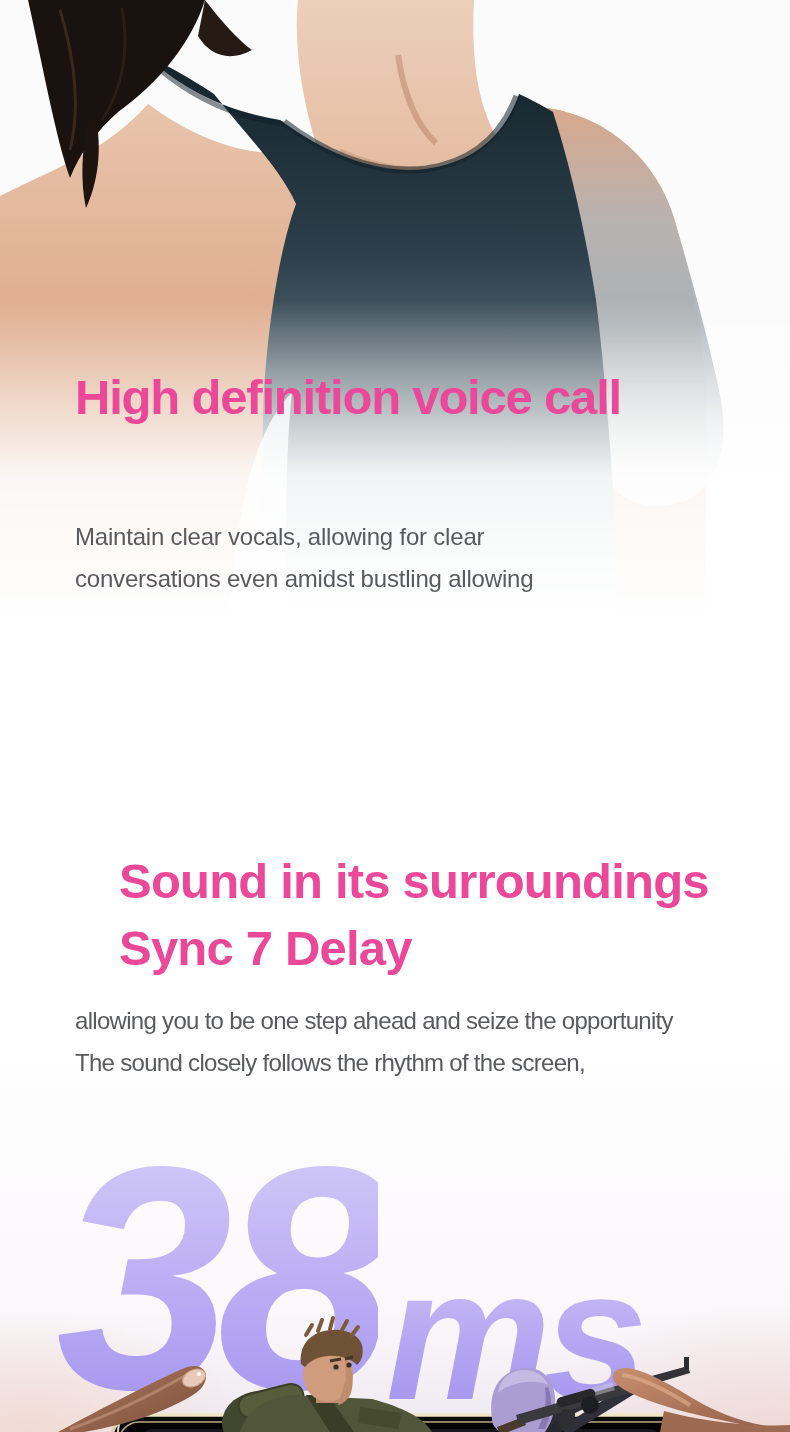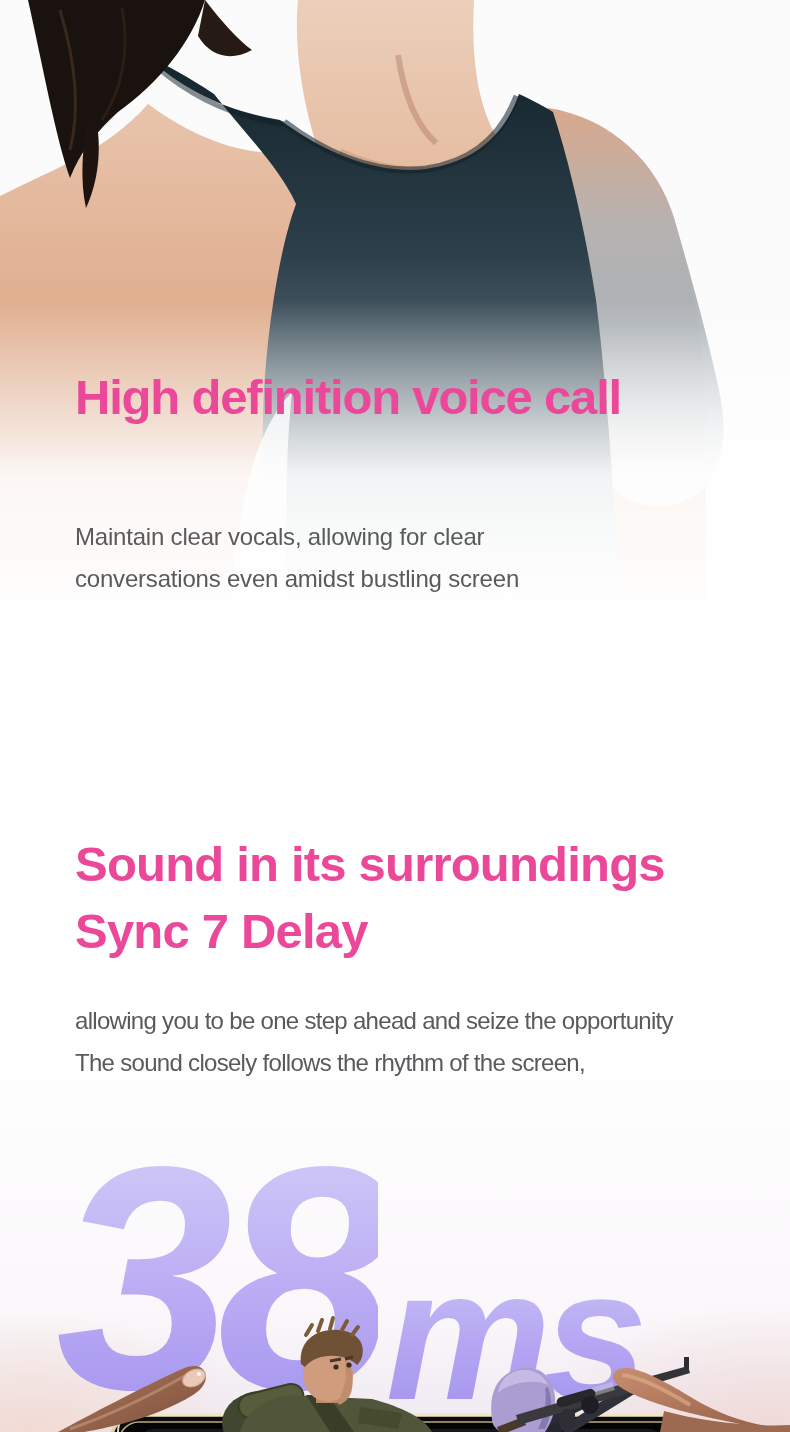--- a/index.html
+++ b/index.html
@@ -8,21 +8,21 @@
     overflow:hidden; background:#ffffff;
     font-family:"Liberation Sans", sans-serif;
   }
   .hero-svg { position:absolute; left:0; top:0; width:790px; height:620px; z-index:0; }
   .headline {
     position:absolute; left:75px; z-index:3;
     color:#ec4899; font-weight:700; font-size:49px; line-height:67px;
     letter-spacing:-1.2px; white-space:nowrap;
   }
   .headline.sec1 { top:364px; }
-  .headline.sec2 { top:831px; letter-spacing:-0.8px; }
+  .headline.sec2 { top:848px; letter-spacing:-0.8px;margin-left:44px; }
   .body-text {
     position:absolute; left:75px; z-index:3;
     color:#595a5d; font-weight:400; font-size:24px; line-height:42px;
     letter-spacing:-0.2px; white-space:nowrap;
   }
   .body-text.sec1 { top:516px; }
   .body-text.sec2 { top:1000px; letter-spacing:-0.7px; }
   .bottom-glow {
     position:absolute; left:0; top:1040px; width:790px; height:392px; z-index:0;
     background:
@@ -103,21 +103,21 @@
     </g>
 
     <rect x="0" y="300" width="790" height="320" fill="url(#fadeG)"></rect>
   </svg>
 
   <div class="headline sec1">
     <div>High definition voice call</div>
   </div>
   <div class="body-text sec1">
     <div>Maintain clear vocals, allowing for clear</div>
-    <div>conversations even amidst bustling screen</div>
+    <div>conversations even amidst bustling allowing</div>
   </div>
 
   <div class="headline sec2">
     <div>Sound in its surroundings</div>
     <div>Sync 7 Delay</div>
   </div>
   <div class="body-text sec2">
     <div>allowing you to be one step ahead and seize the opportunity</div>
     <div>The sound closely follows the rhythm of the screen,</div>
   </div>

